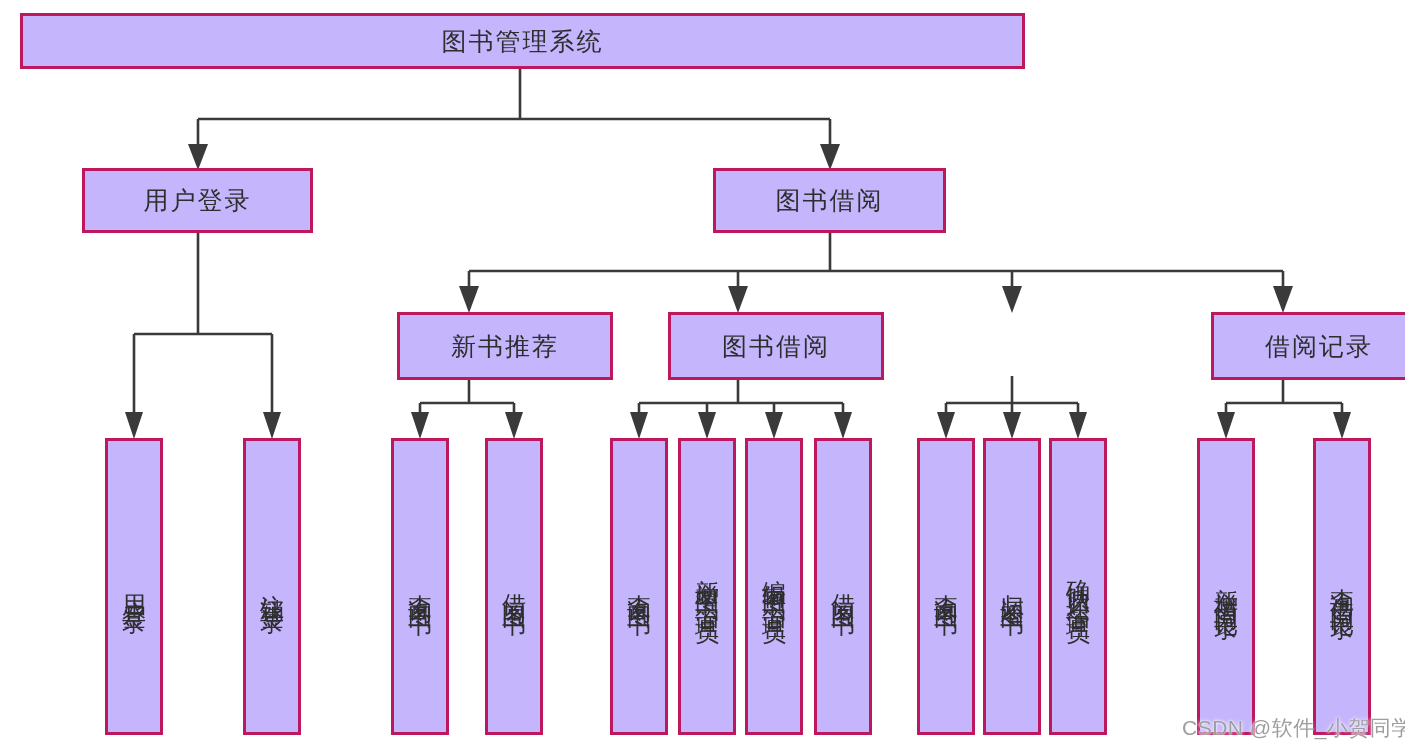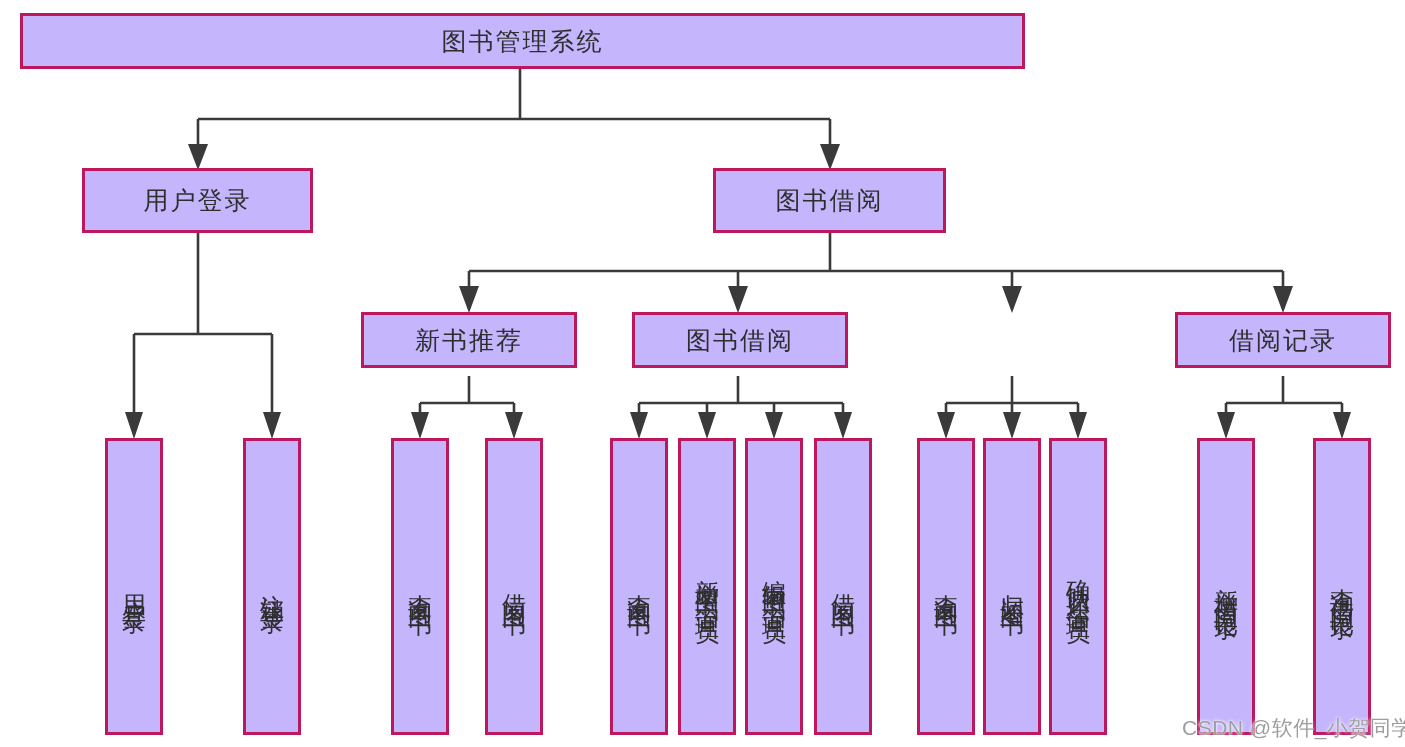--- a/index.html
+++ b/index.html
@@ -36,21 +36,21 @@
     justify-content: center;
   }
   .hlabel {
     font-size: 25px;
     letter-spacing: 2px;
     white-space: nowrap;
     color: #2e2e2e;
   }
   .root-box  { left: 20px;   top: 13px;  width: 1005px; height: 56px; }
   .l2-box    { top: 168px;   height: 65px; }
-  .l3-box    { top: 312px;   width: 216px; height: 56px; }
+  .l3-box    { top: 312px;   width: 216px; height: 68px; margin-left: 36px; }
   .leaf {
     top: 438px;
     width: 58px;
     height: 297px;
   }
   .vlabel {
     writing-mode: vertical-rl;
     text-orientation: mixed;
     font-size: 24px;
     letter-spacing: 6px;

